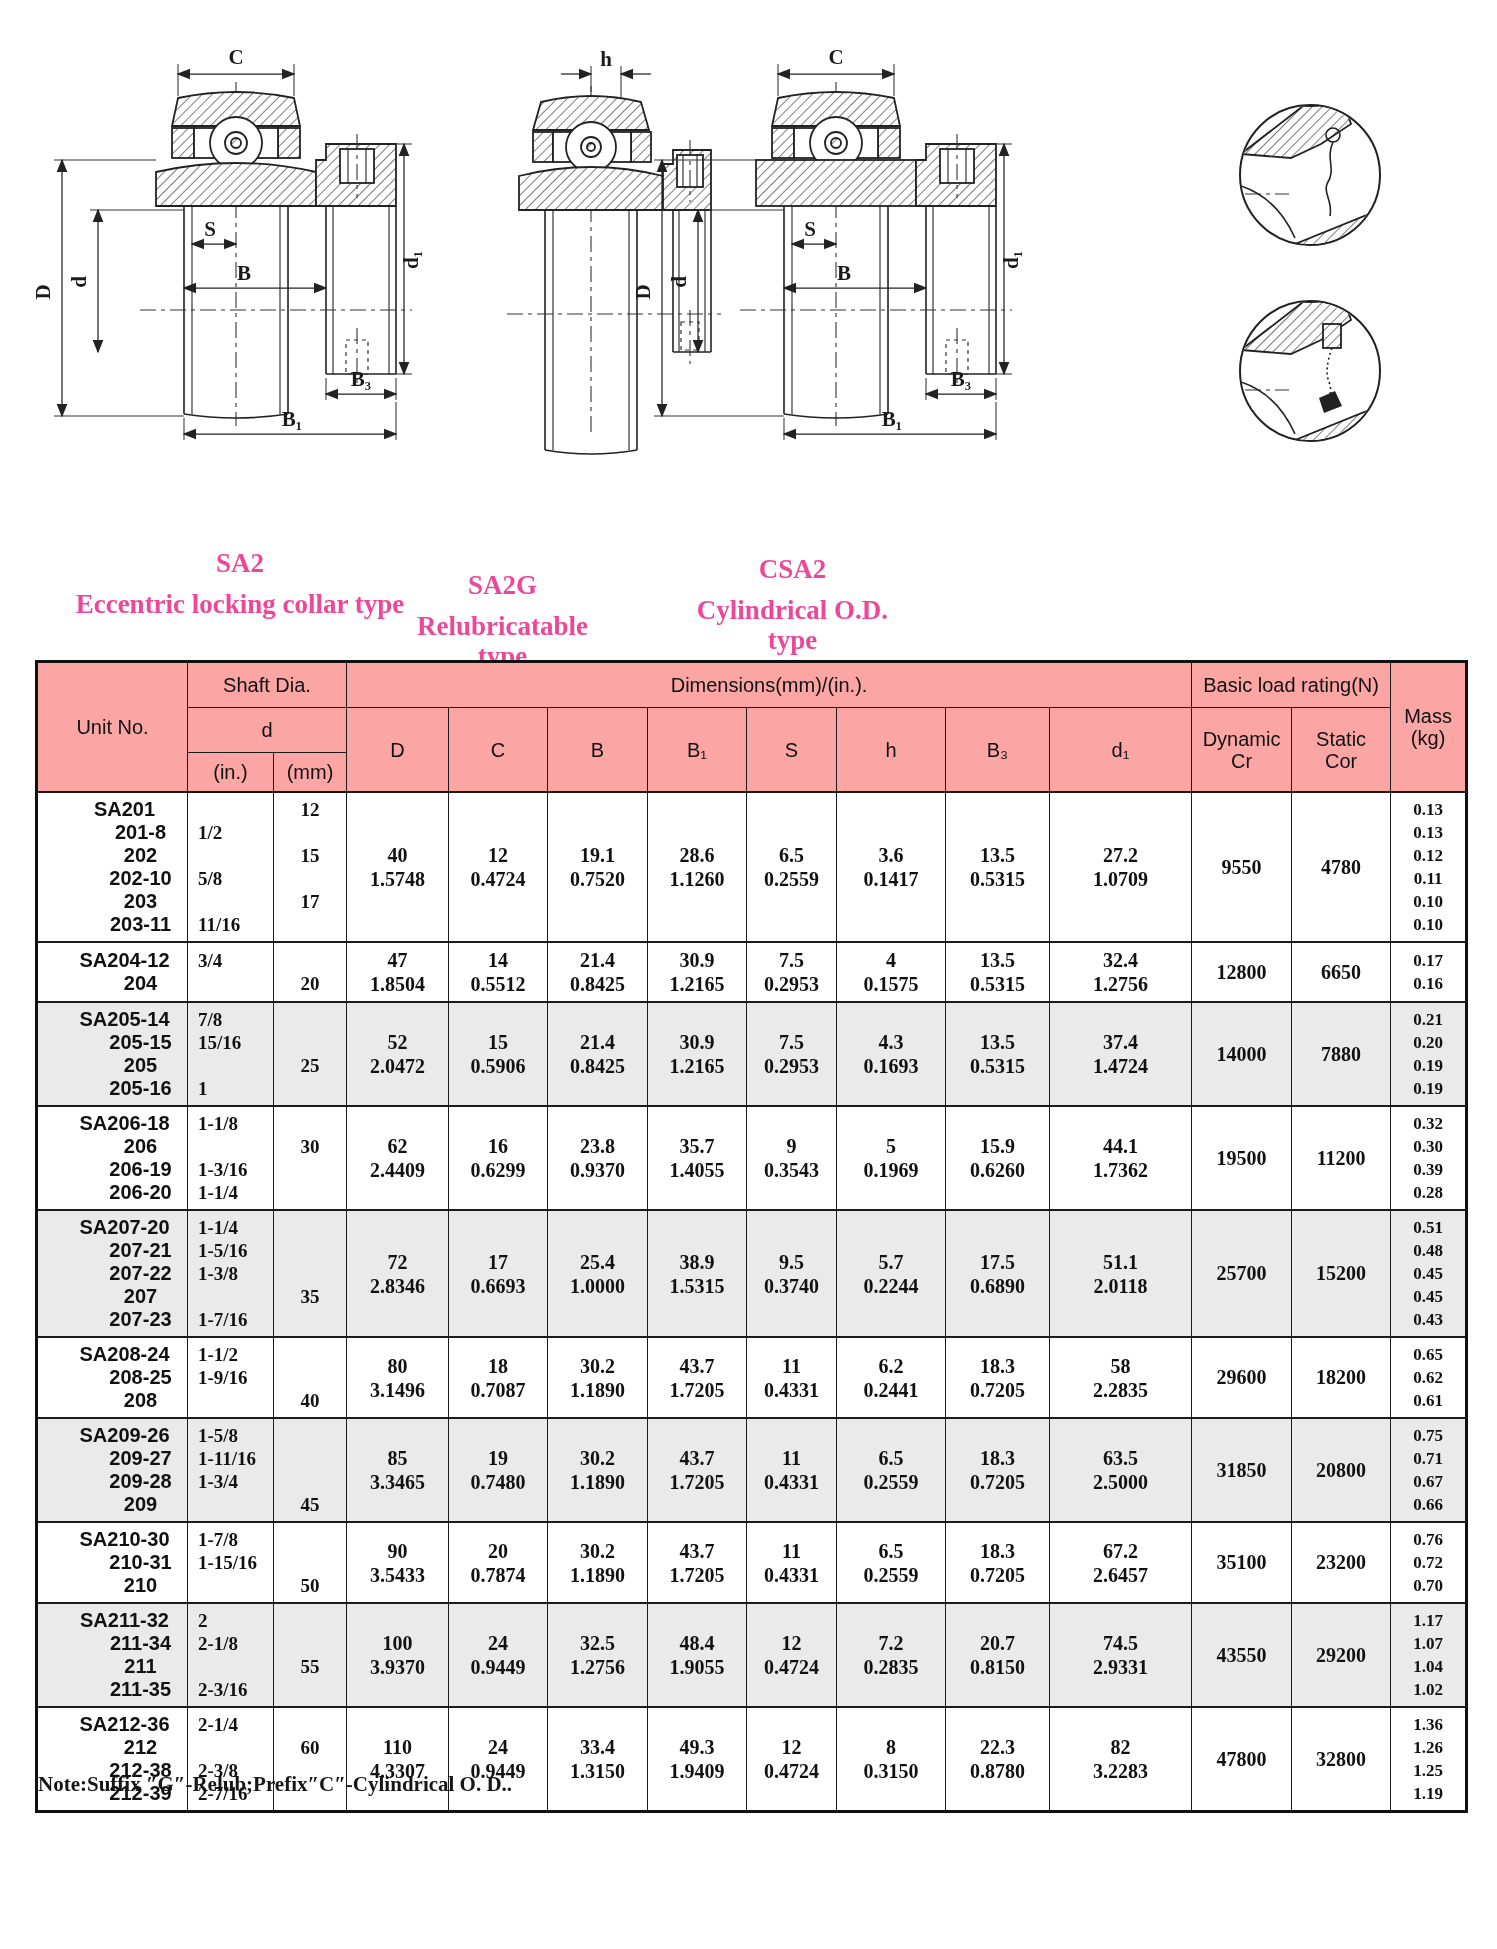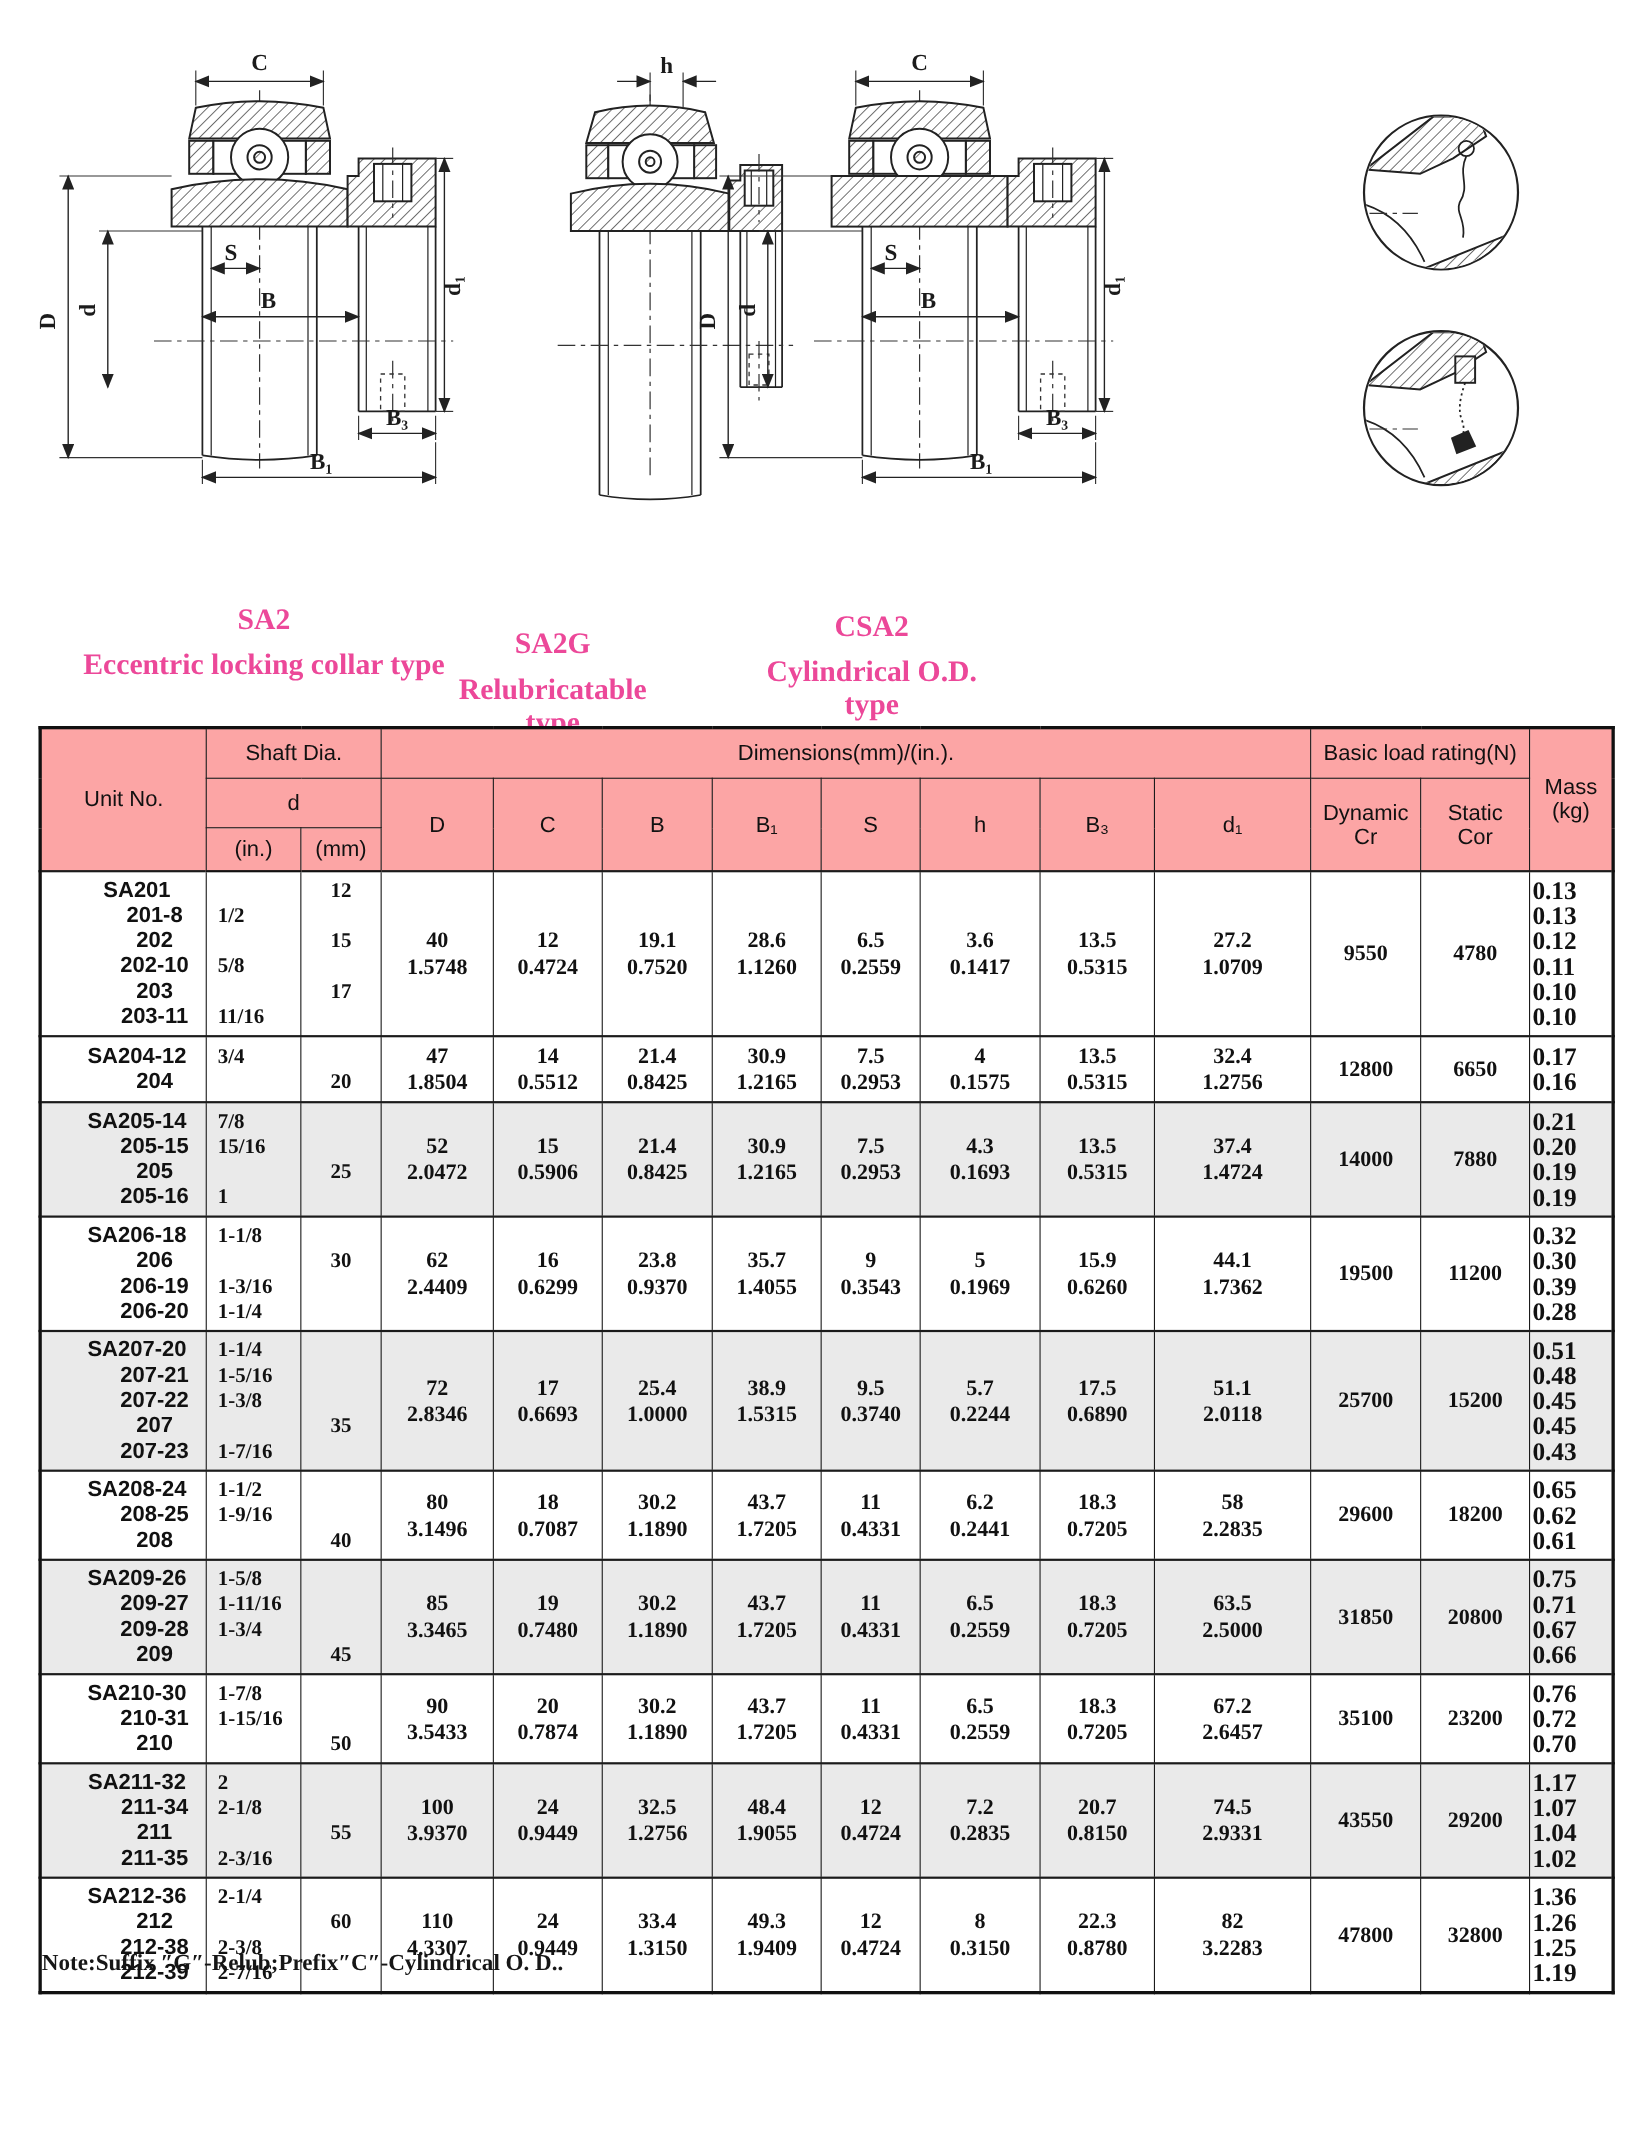--- a/index.html
+++ b/index.html
@@ -36,21 +36,21 @@
   .spec-table tbody tr{border-top:2.2px solid #1b1b1b;}
   tr.shaded td{background:#eaeaea;}
   .line{min-height:23px;line-height:23px;}
   .u-line{font:700 20px "Liberation Sans","DejaVu Sans",sans-serif;padding-left:56px;text-align:center;}
   .u-line.first{padding-left:24px;}
   .c-in .line{padding-left:8px;text-align:left;font-size:19px;}
   .c-mm .line{text-align:center;font-size:19px;}
   .c-dim{text-align:center;}
   .dline{line-height:24px;}
   .c-load{text-align:center;}
-  .c-mass .line{text-align:left;font-size:23px;}
+  .c-mass .line{text-align:center;font-size:17px;}
   .note{position:absolute;left:38px;top:1772px;
         font:700 21px "Liberation Serif","DejaVu Serif",serif;color:#161616;}
 </style>
 </head>
 <body>
 
 <div class="canvas">
 
   <div class="drawing" style="left:40px;top:48px;">
     <svg width="380" height="420" viewBox="0 0 380 420">

